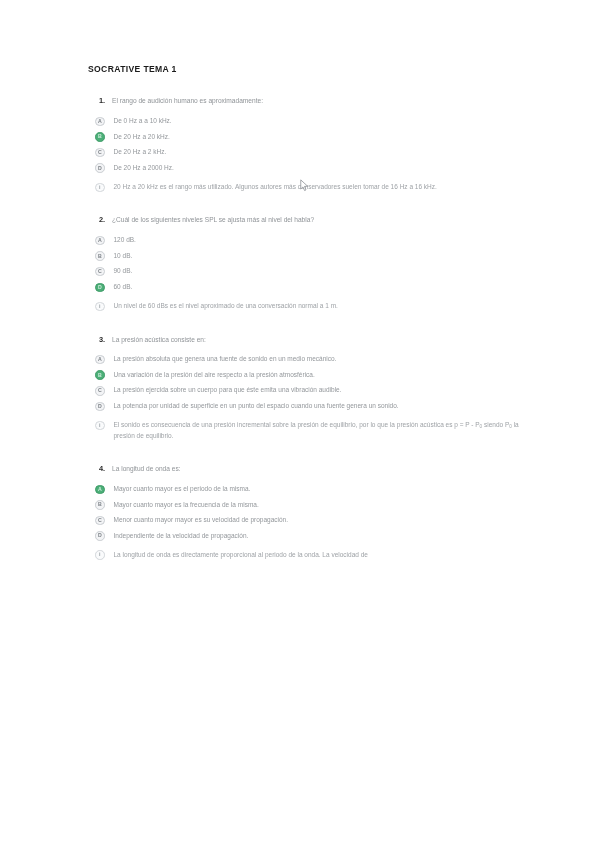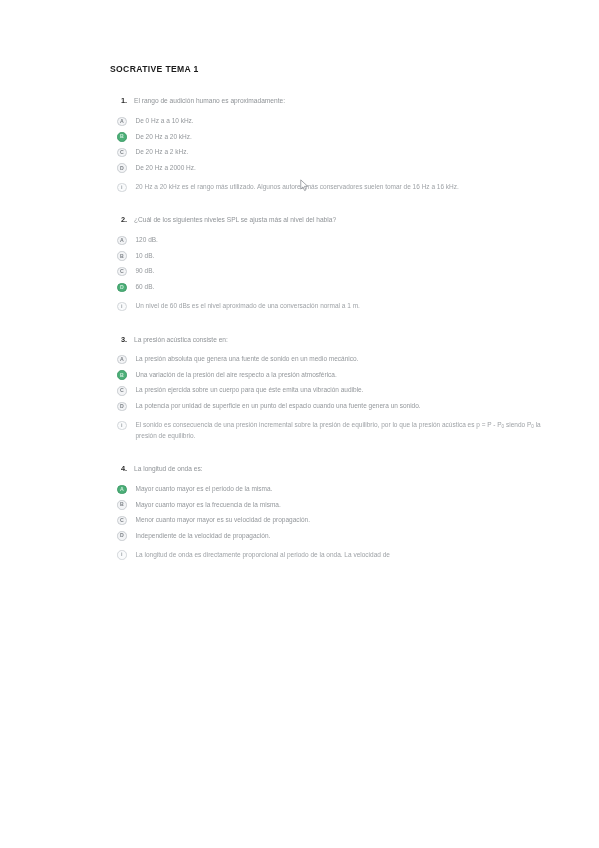--- a/index.html
+++ b/index.html
@@ -22,21 +22,20 @@
     width: 599px;
     height: 848px;
     background: #ffffff;
   }
 
   .content {
     position: absolute;
     left: 88px;
     top: 64px;
     width: 440px;
-    margin-left: 22px;
   }
 
   .doc-title {
     font-size: 8.6px;
     font-weight: bold;
     color: #1a1a1a;
     letter-spacing: 0.35px;
     margin: 0 0 22px 0;
     line-height: 1.2;
   }

